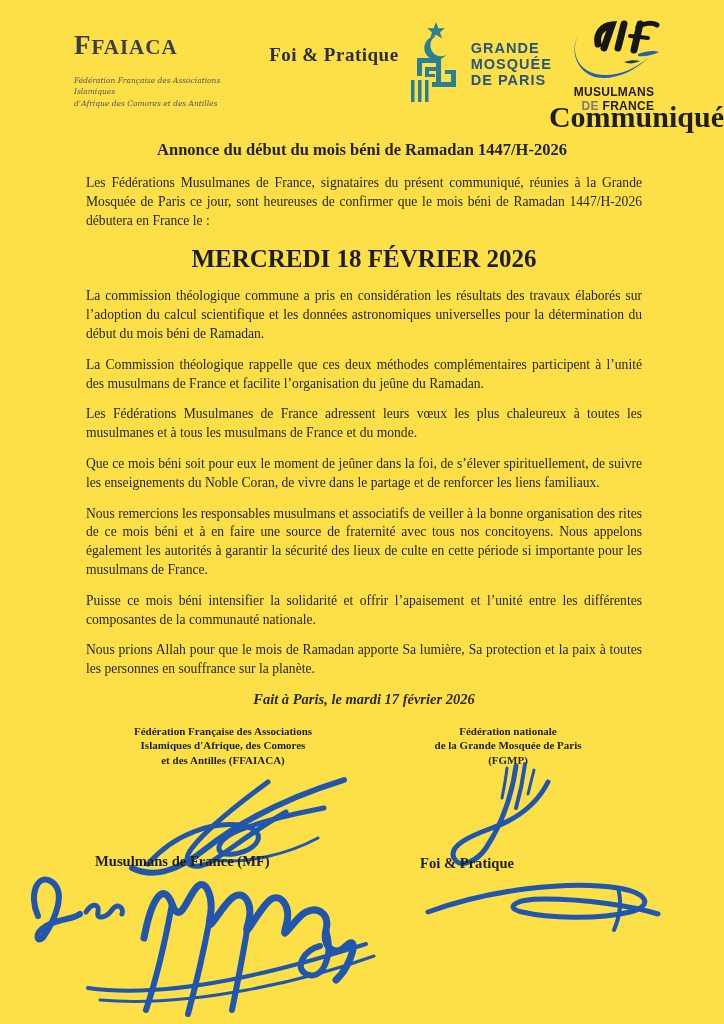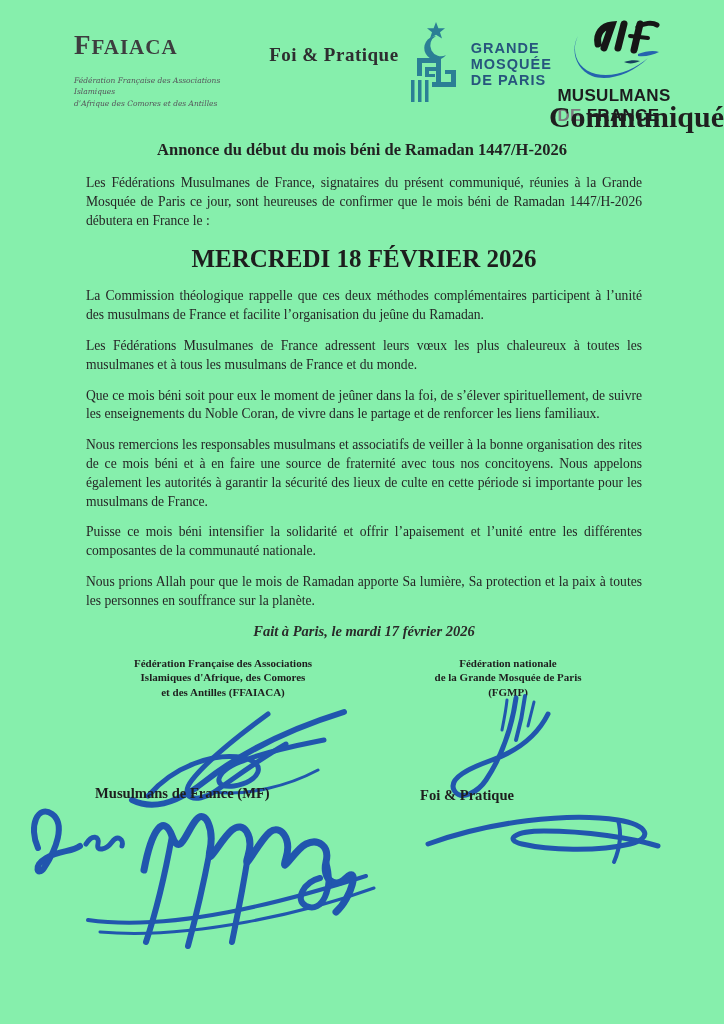--- a/index.html
+++ b/index.html
@@ -1,36 +1,36 @@
 <!DOCTYPE html>
 <html><head>
 <meta charset="utf-8">
 <style>
   html,body{margin:0;padding:0;background:#e8e8e8;}
   .page{
     position:relative;width:724px;height:1024px;margin:0 auto;
-    background:#86efac;overflow:hidden;color:#232323;
+    background:#fde047;overflow:hidden;color:#232323;
     font-family:"Liberation Serif","DejaVu Serif",serif;
   }
   
   .header{display:flex;align-items:flex-start;justify-content:space-between;
     padding:18px 58px 0 74px;height:100px;box-sizing:border-box;}
   .ffaiaca{width:185px;margin-top:14px;}
   .ffaiaca-acronym{font-weight:bold;color:#3d3d3f;font-size:21px;letter-spacing:1px;line-height:1;}
   .ffaiaca-acronym::first-letter{font-size:27px;}
   .ffaiaca-tagline{font-style:italic;font-size:7.5px;color:#55555a;line-height:1.5;margin-top:16px;
     font-family:"DejaVu Serif",serif;}
   .foi-pratique{font-weight:bold;font-size:19px;color:#2e2e30;margin-top:26px;
     letter-spacing:.5px;}
   .gmp-logo{display:flex;align-items:center;gap:8px;margin-top:2px;}
   .gmp-text{font-family:"Liberation Sans","DejaVu Sans",sans-serif;font-weight:bold;
     color:#27557d;font-size:14.5px;line-height:1.12;letter-spacing:1px;}
   .mf-logo{display:flex;flex-direction:column;align-items:center;width:104px;}
   .mf-text{font-family:"Liberation Sans","DejaVu Sans",sans-serif;font-weight:bold;
-    color:#1c1c1e;font-size:17px;line-height:1.15;text-align:left;letter-spacing:.3px;margin-top:2px;}
+    color:#1c1c1e;font-size:12px;line-height:1.15;text-align:right;letter-spacing:.3px;margin-top:2px;}
   .mf-text .de{color:#7a7a7e;font-weight:bold;}
   
   .title{text-align:right;font-weight:bold;font-size:30px;color:#1f1f1f;}
   .subtitle{text-align:center;font-weight:bold;font-size:16.5px;margin-top:6px;color:#222;}
   
   .body{padding:14px 82px 0 86px;}
   .para{font-size:13.6px;line-height:18.8px;text-align:justify;margin:0 0 12px 0;color:#262626;}
   .date-banner{text-align:center;font-weight:bold;font-size:25px;margin:15px 0 14px 0;color:#1d1d1d;}
   .dateline{text-align:center;font-style:italic;font-weight:bold;font-size:14.5px;margin-top:8px;color:#2a2a2a;}
   
@@ -115,20 +115,21 @@
       </div>
     </div>
   </div>
 
   <div class="title">Communiqué</div>
   <div class="subtitle">Annonce du début du mois béni de Ramadan 1447/H-2026</div>
 
   <div class="body">
     <p class="para">Les Fédérations Musulmanes de France, signataires du présent communiqué, réunies à la Grande Mosquée de Paris ce jour, sont heureuses de confirmer que le mois béni de Ramadan 1447/H-2026 débutera en France le :</p>
     <div class="date-banner">MERCREDI 18 FÉVRIER 2026</div>
+    <p class="para">La commission théologique commune a pris en considération les résultats des travaux élaborés sur l’adoption du calcul scientifique et les données astronomiques universelles pour la détermination du début du mois béni de Ramadan.</p>
     <p class="para">La Commission théologique rappelle que ces deux méthodes complémentaires participent à l’unité des musulmans de France et facilite l’organisation du jeûne du Ramadan.</p>
     <p class="para">Les Fédérations Musulmanes de France adressent leurs vœux les plus chaleureux à toutes les musulmanes et à tous les musulmans de France et du monde.</p>
     <p class="para">Que ce mois béni soit pour eux le moment de jeûner dans la foi, de s’élever spirituellement, de suivre les enseignements du Noble Coran, de vivre dans le partage et de renforcer les liens familiaux.</p>
     <p class="para">Nous remercions les responsables musulmans et associatifs de veiller à la bonne organisation des rites de ce mois béni et à en faire une source de fraternité avec tous nos concitoyens. Nous appelons également les autorités à garantir la sécurité des lieux de culte en cette période si importante pour les musulmans de France.</p>
     <p class="para">Puisse ce mois béni intensifier la solidarité et offrir l’apaisement et l’unité entre les différentes composantes de la communauté nationale.</p>
     <p class="para">Nous prions Allah pour que le mois de Ramadan apporte Sa lumière, Sa protection et la paix à toutes les personnes en souffrance sur la planète.</p>
     <div class="dateline">Fait à Paris, le mardi 17 février 2026</div>
   </div>
 
   <div class="sig-section">

